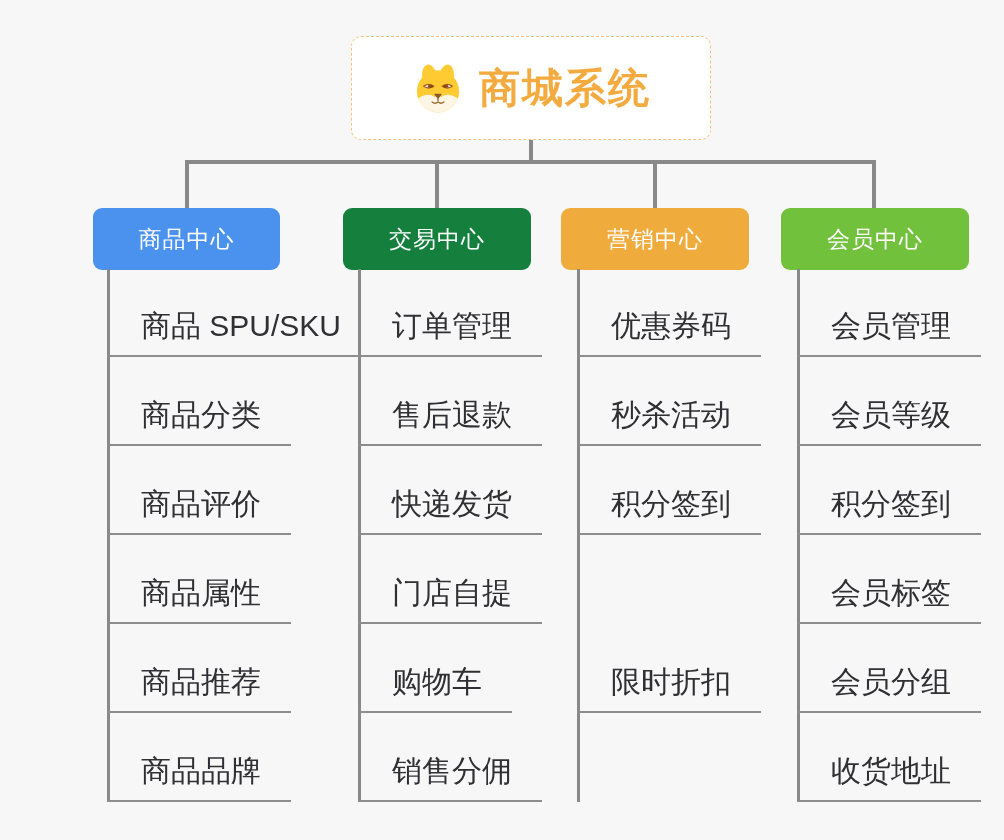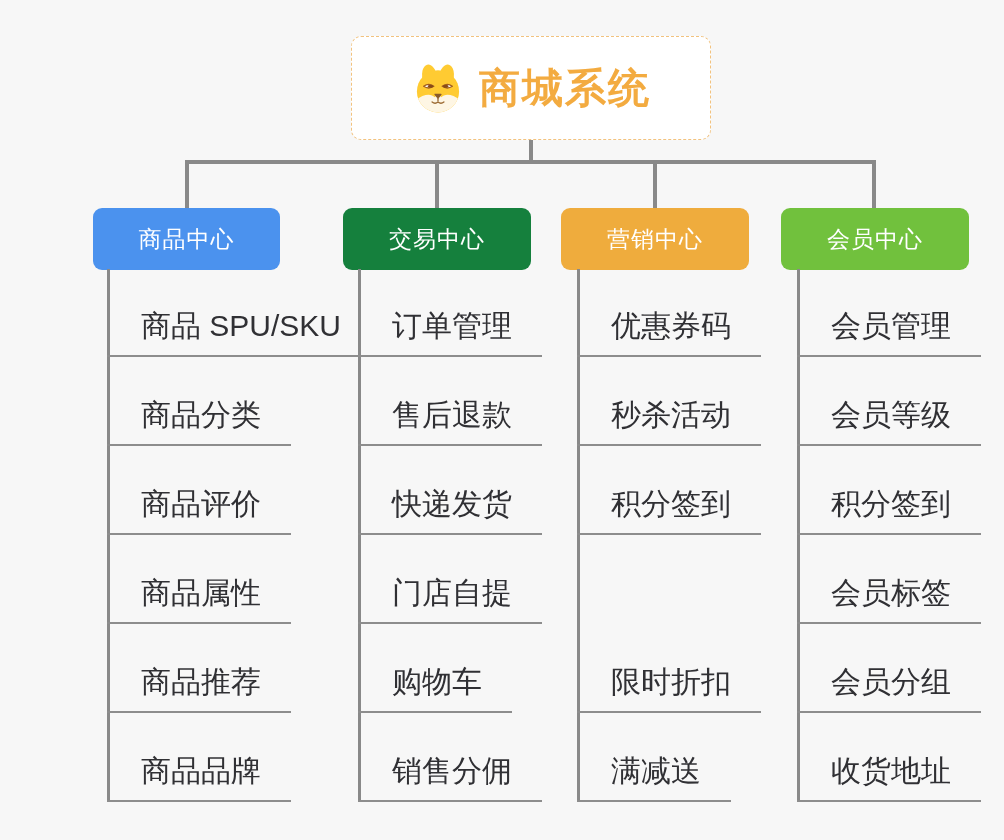--- a/index.html
+++ b/index.html
@@ -131,21 +131,20 @@
   <div class="leaf c2 r2">售后退款</div>
   <div class="leaf c2 r3">快递发货</div>
   <div class="leaf c2 r4">门店自提</div>
   <div class="leaf c2 r5">购物车</div>
   <div class="leaf c2 r6">销售分佣</div>
 
   <div class="leaf c3 r1">优惠券码</div>
   <div class="leaf c3 r2">秒杀活动</div>
   <div class="leaf c3 r3">积分签到</div>
   <div class="leaf c3 r5">限时折扣</div>
-  <div class="leaf c3 r6">满减送</div>
 
   <div class="leaf c4 r1">会员管理</div>
   <div class="leaf c4 r2">会员等级</div>
   <div class="leaf c4 r3">积分签到</div>
   <div class="leaf c4 r4">会员标签</div>
   <div class="leaf c4 r5">会员分组</div>
   <div class="leaf c4 r6">收货地址</div>
 
 </div>
 

